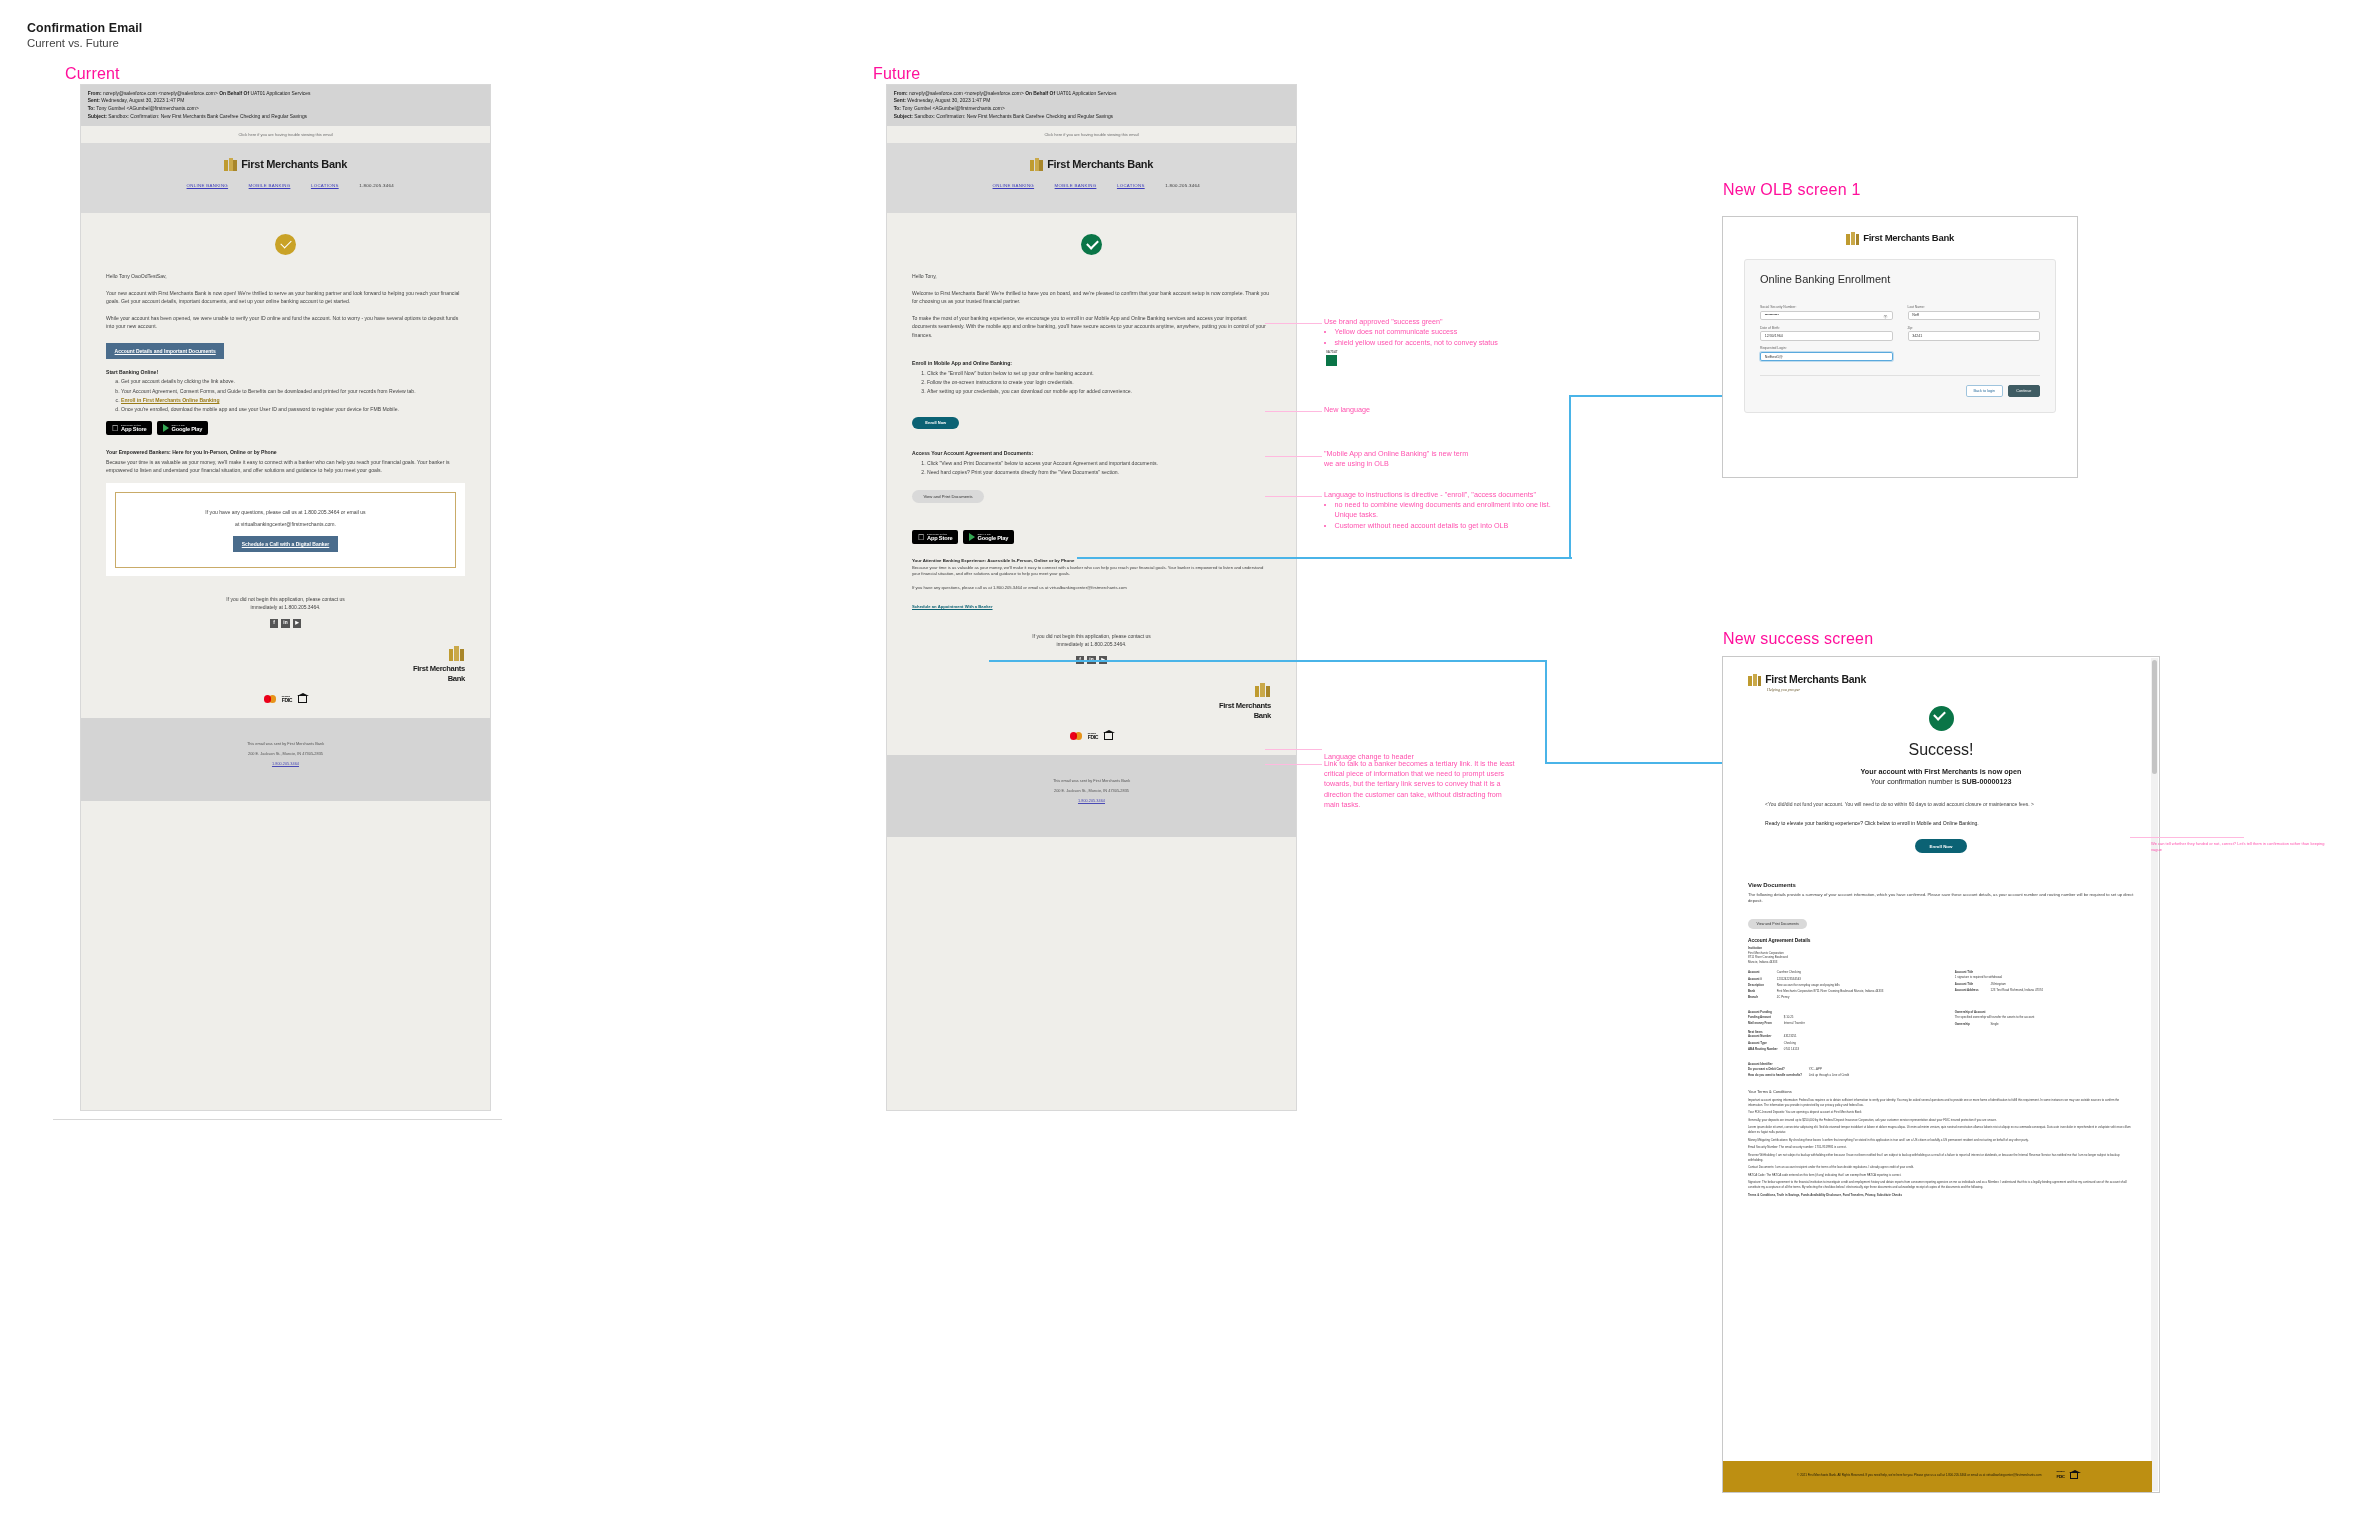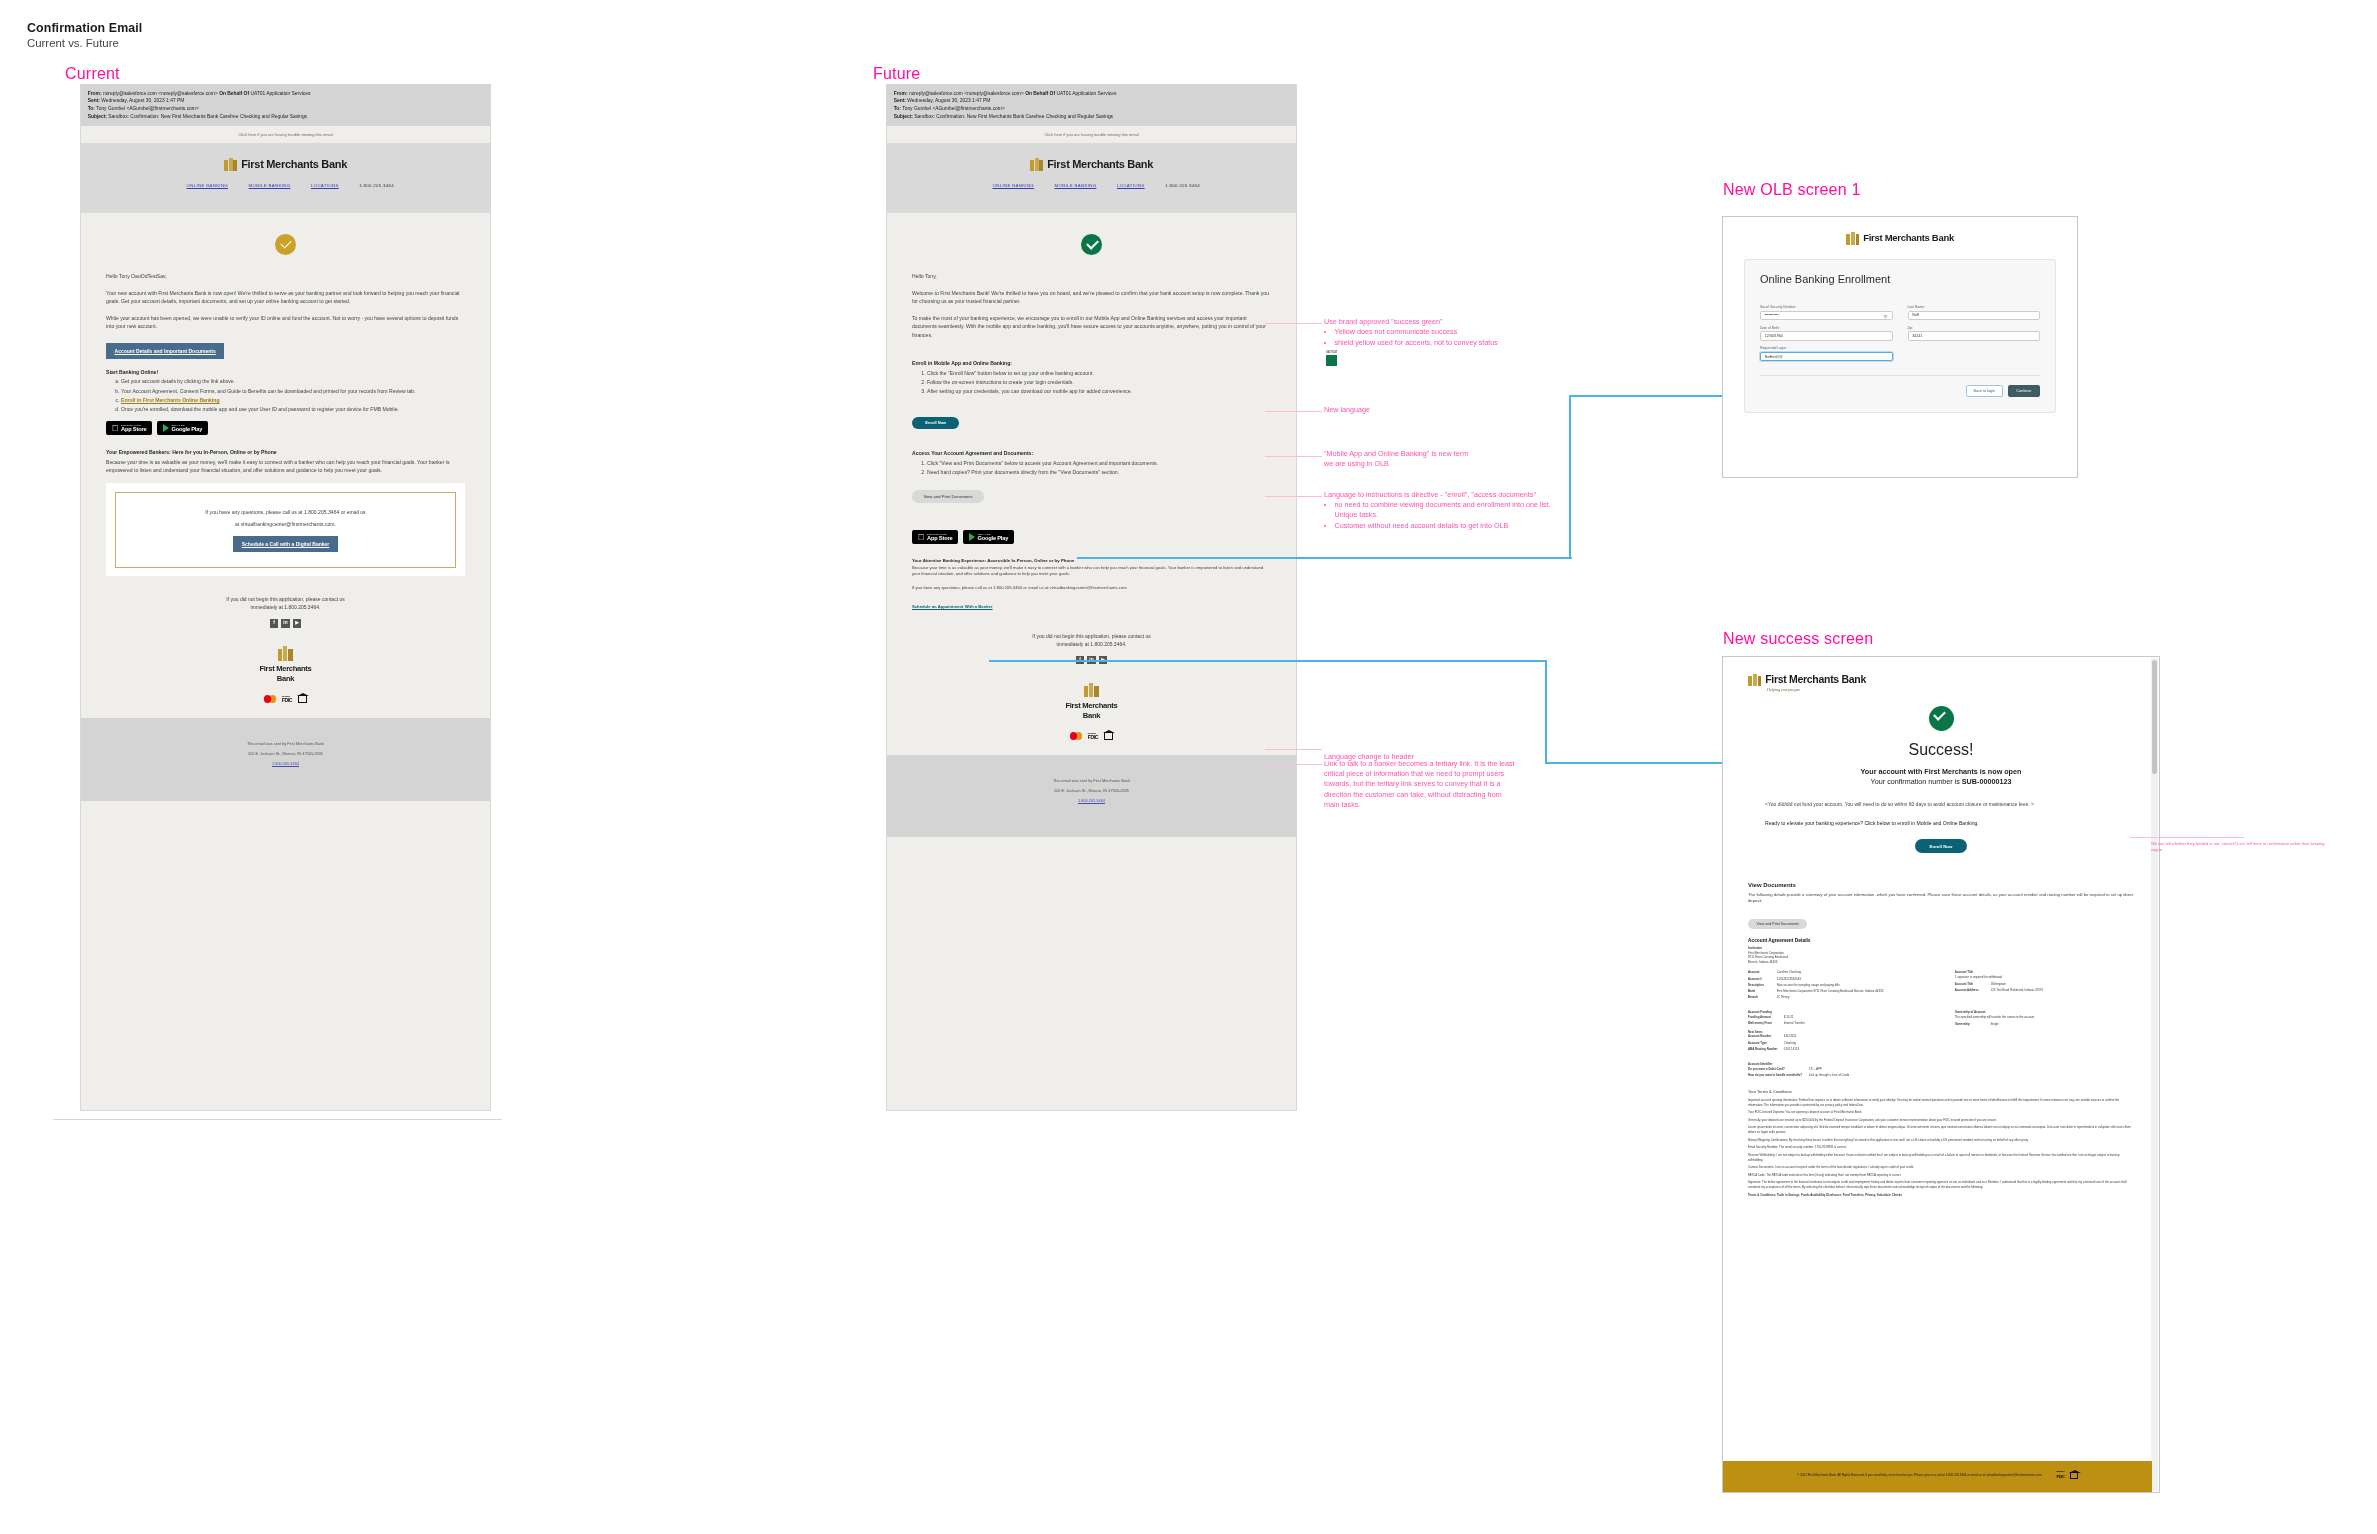--- a/index.html
+++ b/index.html
@@ -100,21 +100,21 @@
   }
   .quest-inner .p { margin-bottom: 3.8px; }
   .cta-blue.center { margin: 1.9px auto 0; display:inline-block; }
 
   .closing { text-align:center; font-size:5px; line-height:1.6; color:#3f3f3f; padding: 5.7px 0 3.8px;}
   .social { display:flex; gap:2.9px; justify-content:center; margin: 3.8px 0 13.3px; }
   .social i {
     width:8.6px; height:8.6px; background:#555; color:#fff; font-style:normal;
     font-size:4.8px; line-height:8.6px; text-align:center; font-weight:bold; display:block;
   }
-  .foot-logo { text-align:center; padding: 3.8px 0 5.7px; }
+  .foot-logo { text-align:right; padding: 3.8px 0 5.7px; }
   .stack-mark { width:16px; height:16px; position:relative; display:inline-block; }
   .stack-mark i { position:absolute; bottom:0; display:block; }
   .stack-mark i:nth-child(1){ left:0;  width:4.4px;height:11.4px;background:#bf9b30;}
   .stack-mark i:nth-child(2){ left:5.3px;width:4.4px;height:14.3px;background:#caa94a;}
   .stack-mark i:nth-child(3){ left:10.7px;width:4.4px;height:11.4px;background:#a8862a;}
   .foot-word { font-size:7.6px; font-weight:bold; color:#1b1b1b; line-height:1.05; letter-spacing:-0.3px; margin-top:1.9px;}
   .marks { display:flex; gap:5.7px; justify-content:center; align-items:center; margin:5.7px 0 15px;}
   .mc { position:relative; width:12.4px; height:7.6px; }
   .mc b { position:absolute; top:0; width:7.6px;height:7.6px;border-radius:50%; display:block;}
   .mc b:first-child{ left:0; background:#eb001b;}

